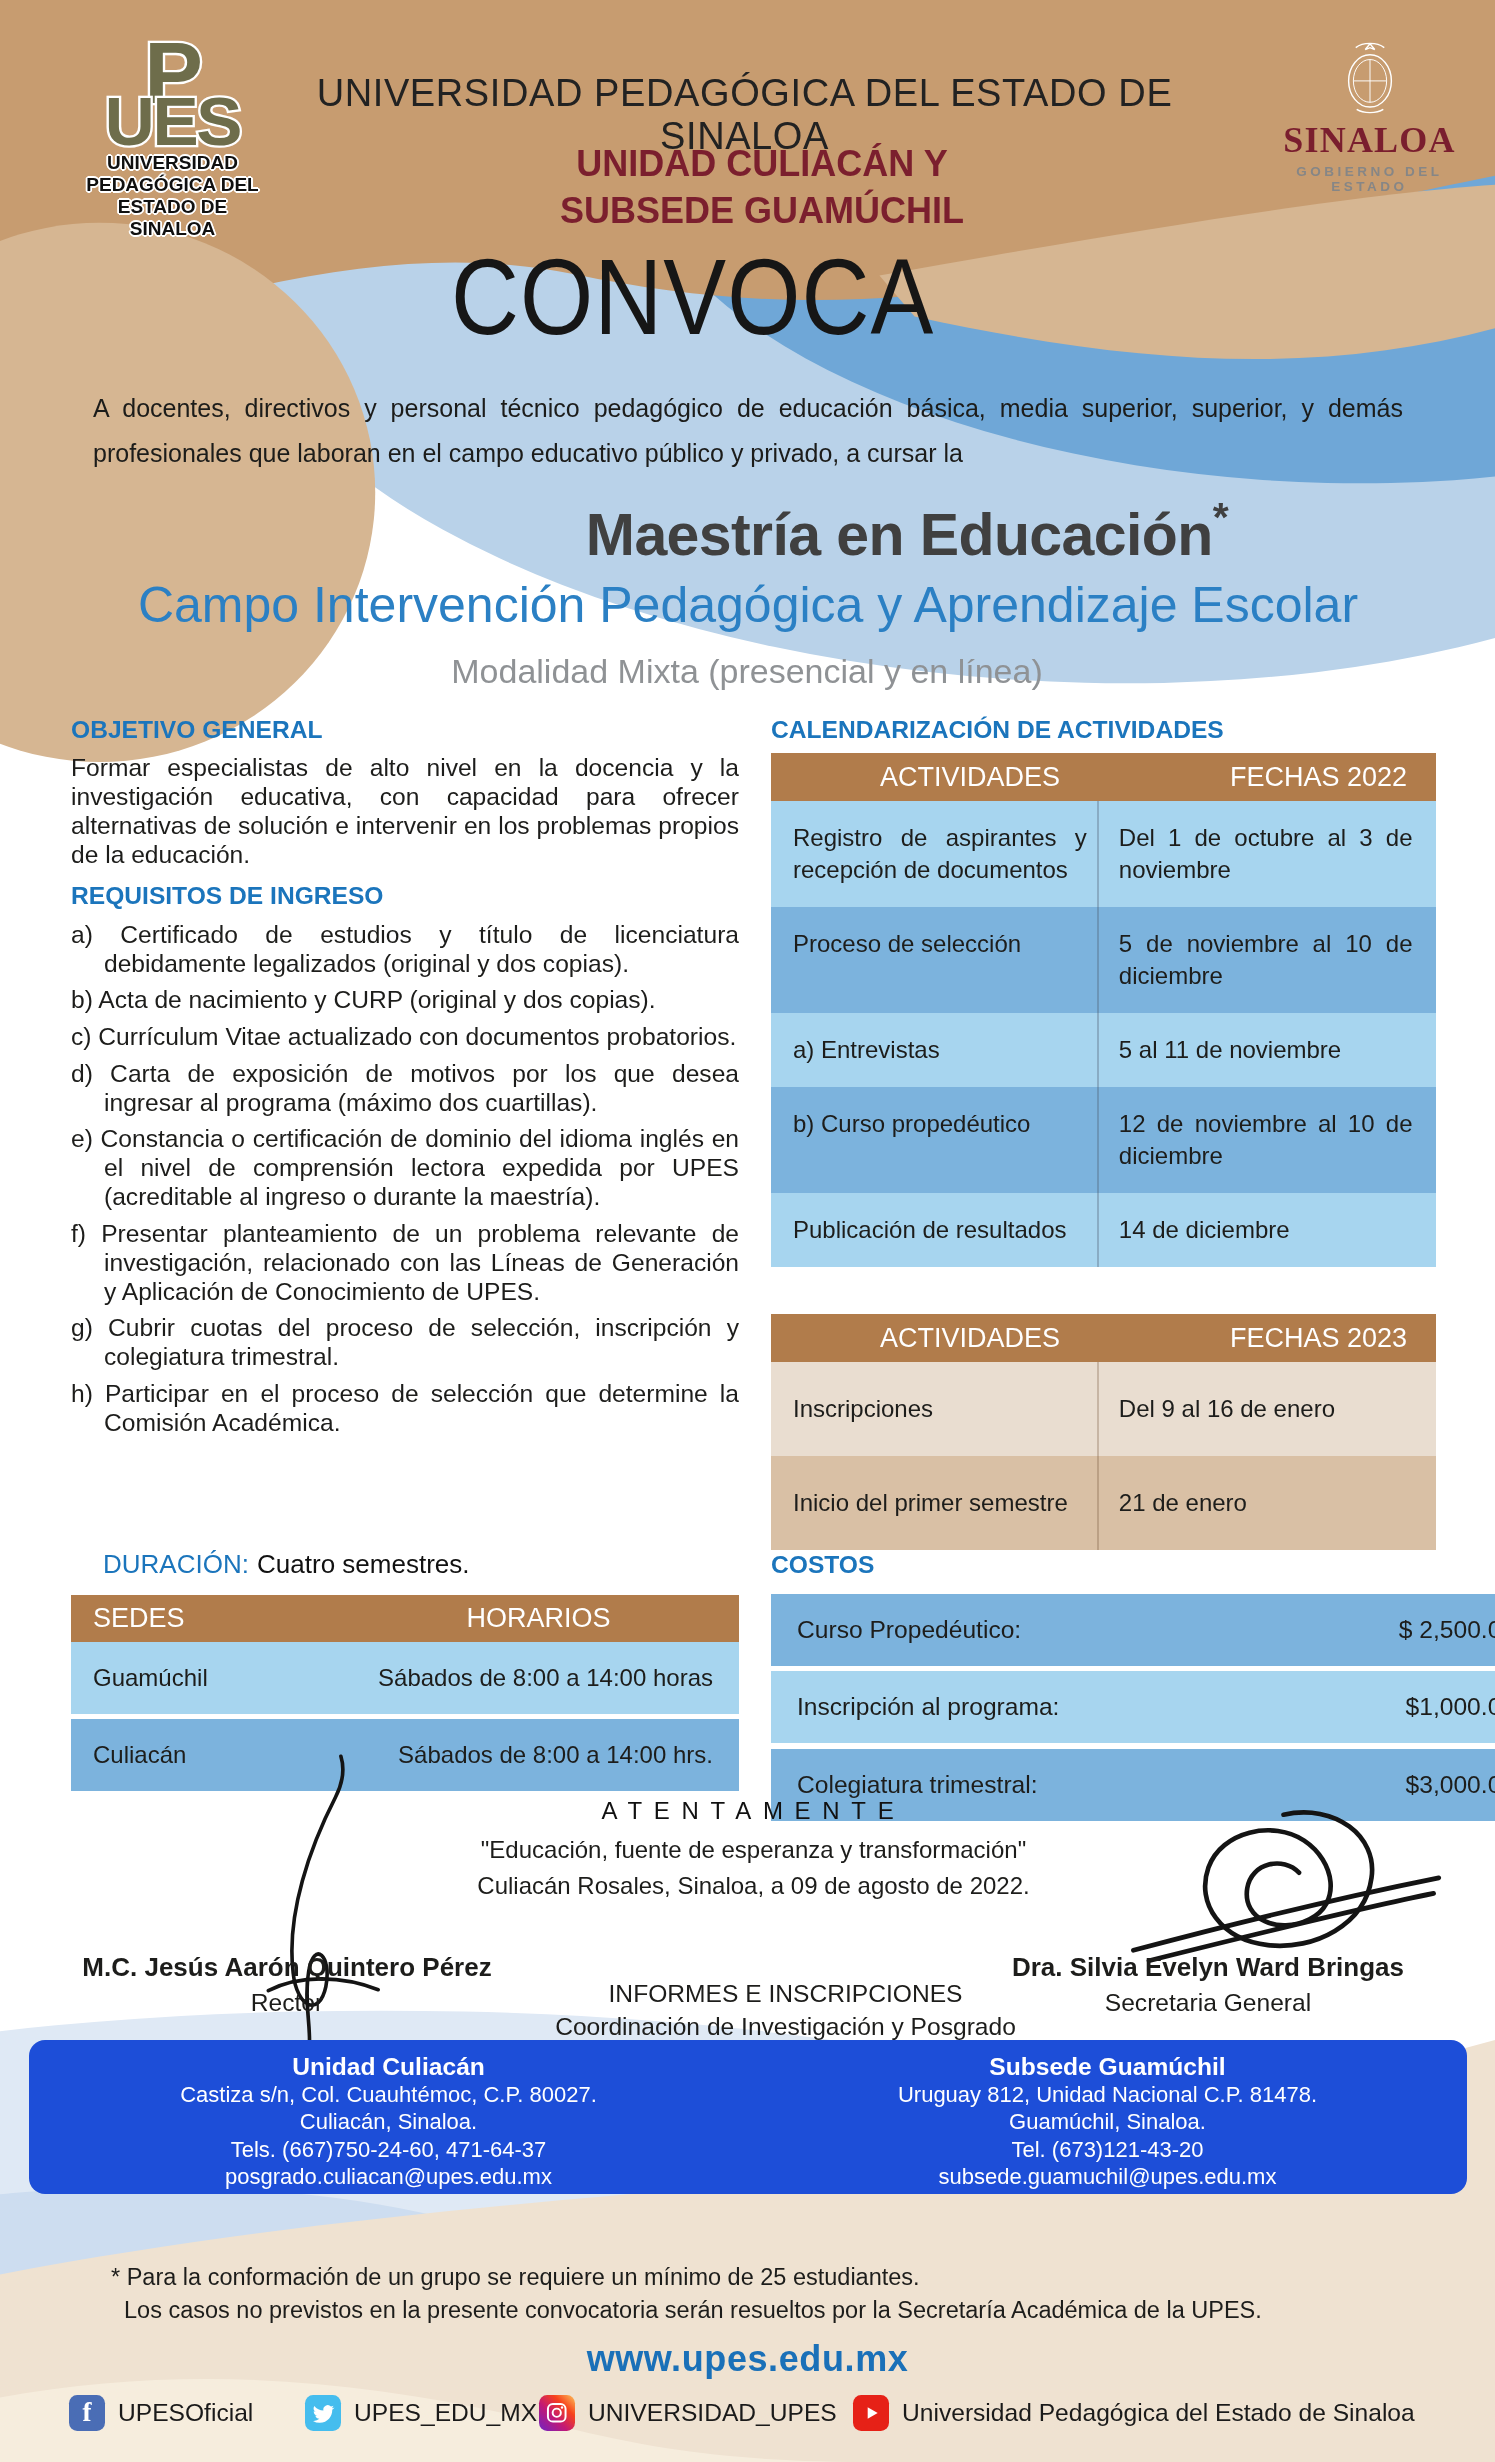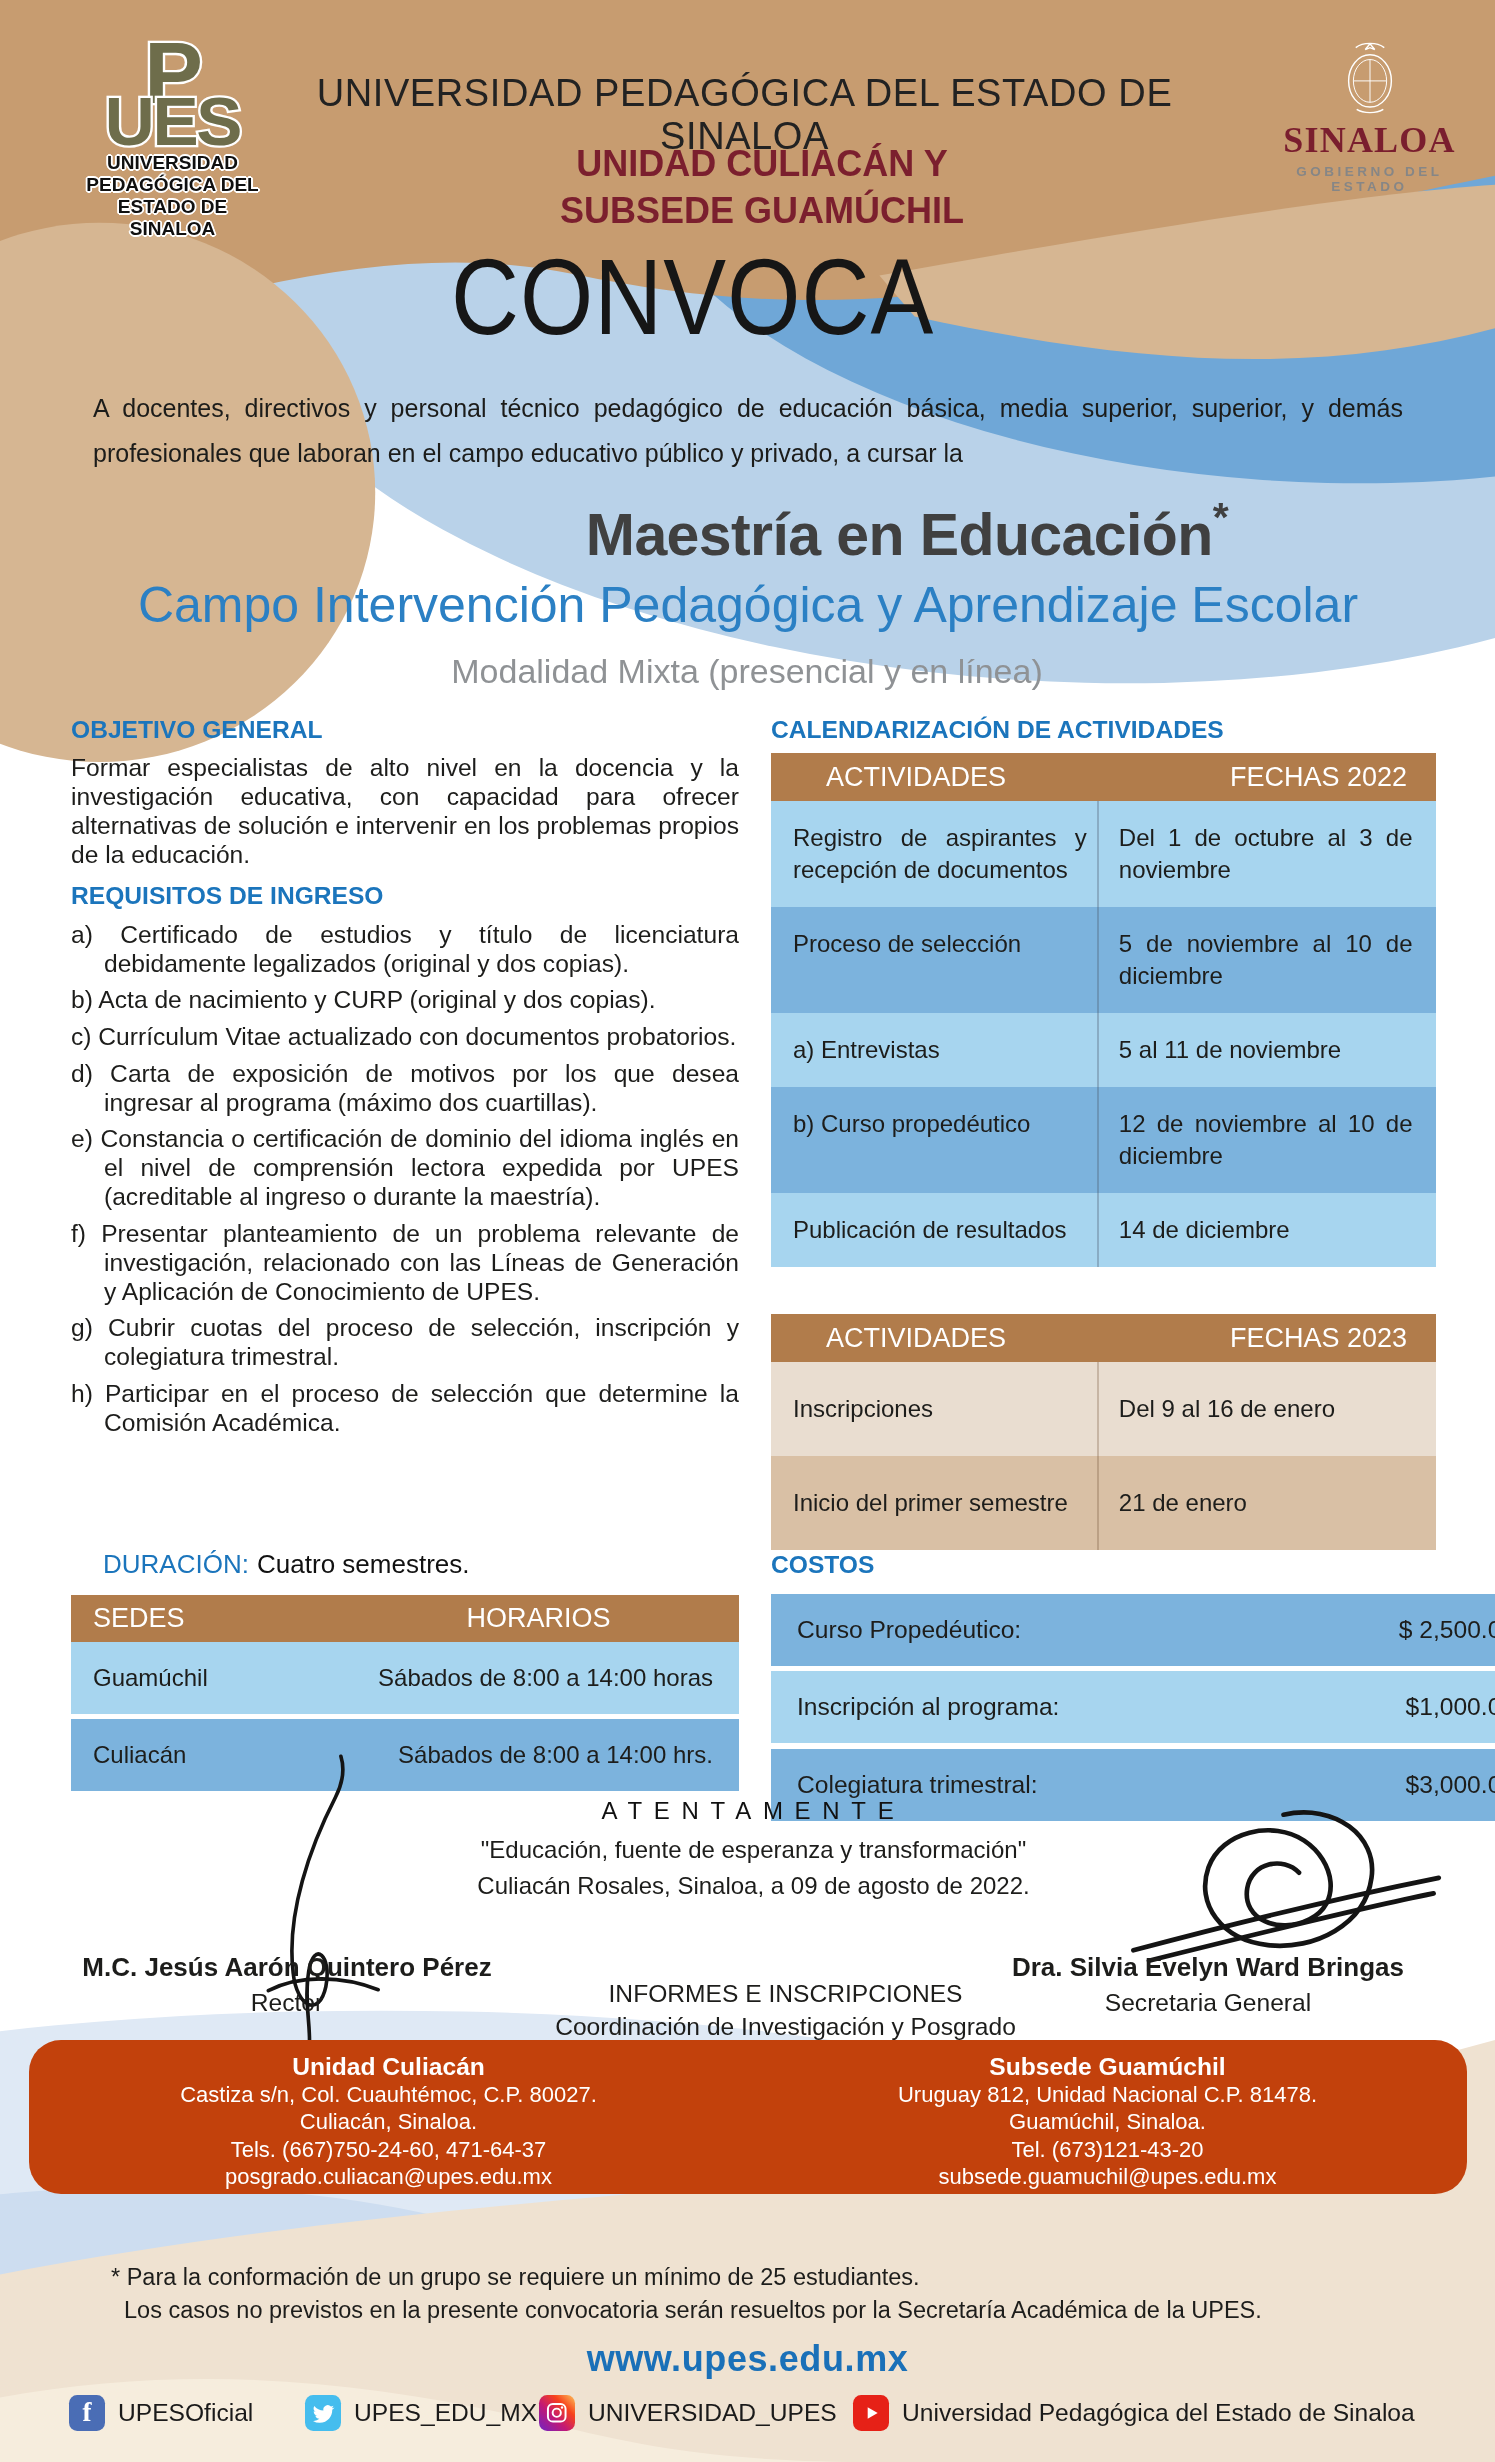--- a/index.html
+++ b/index.html
@@ -49,21 +49,21 @@
   .col-right { position:absolute; left:771px; top:716px; width:665px; }
   .h-blue { font-size:24.6px; font-weight:bold; color:#1b75bc; margin-bottom:9.4px; }
   .body-text { font-size:24.6px; line-height:29px; text-align:justify; }
   .req-list { margin-top:1.2px; }
   .req-item { font-size:24.6px; line-height:29px; text-align:justify;
     padding-left:33px; text-indent:-33px; margin-bottom:7.6px; }
 
   
   .tbl { width:100%; }
   .tbl-header { display:flex; background:#b17c4b; color:#fff; font-size:27px; align-items:center; height:48px; }
-  .tbl-header .c1 { width:49%; padding-left:55px; }
+  .tbl-header .c1 { width:49%; padding-left:72px;text-align:center; }
   .tbl-header .c2 { width:51%; text-align:right; padding-right:29px; }
   .cal-row { display:flex; }
   .cal-row .c1 { width:49%; padding:21px 10px 21px 22px; font-size:24px; line-height:32px; text-align:justify; }
   .cal-row .c2 { width:51%; padding:21px 23.5px 21px 20px; font-size:24px; line-height:32px; text-align:justify;
     border-left:2.9px solid rgba(70,80,95,.30); }
   .row-light { background:#a7d5ef; }
   .row-med   { background:#7cb3dd; }
   .row-tanlight { background:#e9ddd0; }
   .row-tandark  { background:#d9c0a5; }
   .row-tanlight .c2, .row-tandark .c2 { border-left:2.9px solid rgba(110,80,50,.28); }
@@ -96,21 +96,21 @@
   .signatory { position:absolute; text-align:center; }
   .sig-name { font-size:26px; font-weight:bold; }
   .sig-role { font-size:24.6px; margin-top:5.9px; }
   .sig-left  { left:82px;  top:1952px; width:410px; }
   .sig-right { left:997px; top:1952px; width:422px; }
   .sig-svg { position:absolute; }
   .informes { position:absolute; left:498px; top:1977px; width:575px; text-align:center; font-size:24.6px; line-height:33px; }
 
   
   .contact-box { position:absolute; left:29px; top:2040px; width:1438px; height:154px;
-    background:#c2410c; border-radius:32px; display:flex; color:#fff; padding-top:13px; }
+    background:#1d4ed8; border-radius:16px; display:flex; color:#fff; padding-top:13px; }
   .contact-col { width:50%; text-align:center; line-height:27.6px; font-size:22px; }
   .contact-title { font-size:24.6px; font-weight:bold; }
 
   .footnote1 { position:absolute; left:111px; top:2264px; font-size:23.5px; }
   .footnote2 { position:absolute; left:124px; top:2297px; font-size:23.5px; }
   .website { position:absolute; left:337px; top:2338px; width:821px; text-align:center;
     font-size:36px; font-weight:bold; color:#1a70b8; letter-spacing:0.6px; }
 
   
   .social-item { position:absolute; top:2392px; height:41px; display:flex; align-items:center; }

